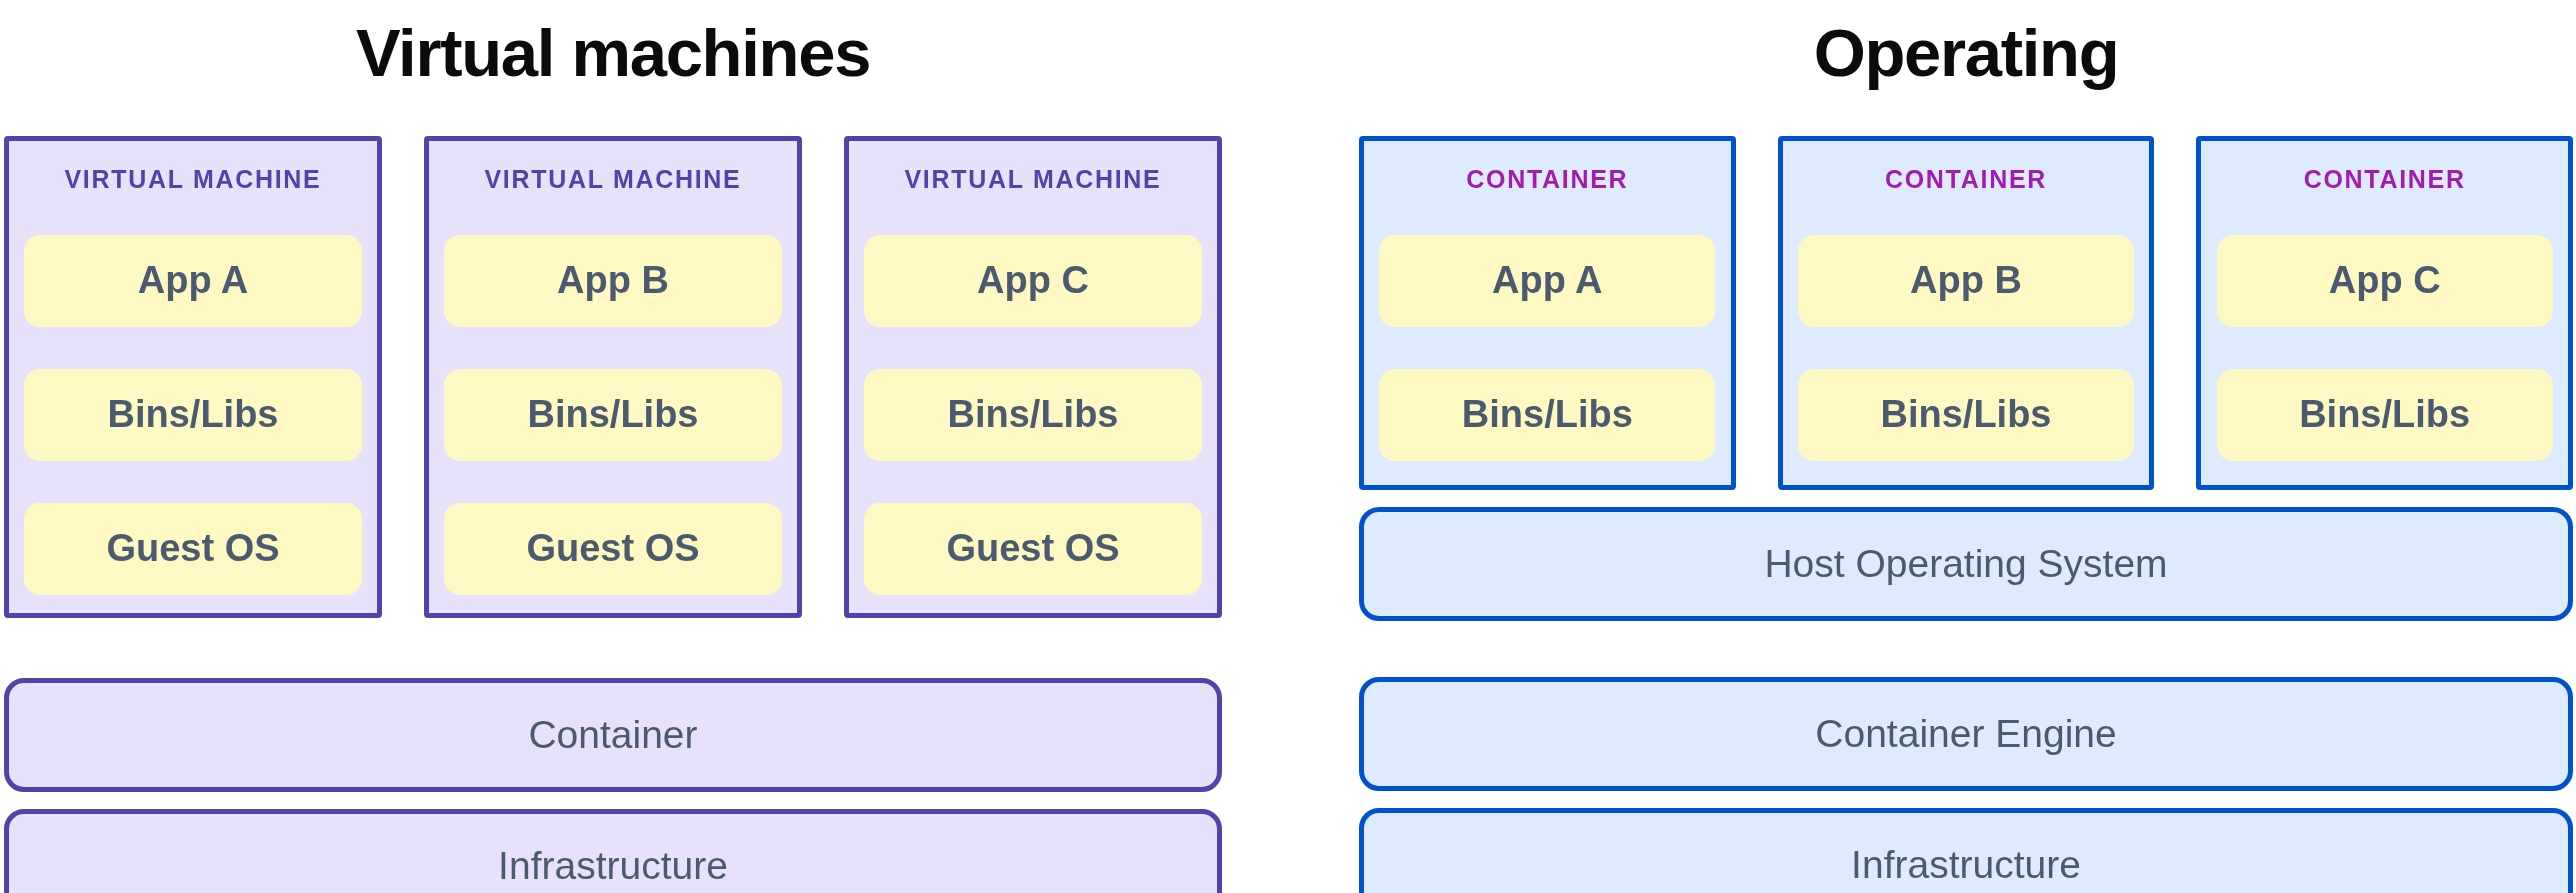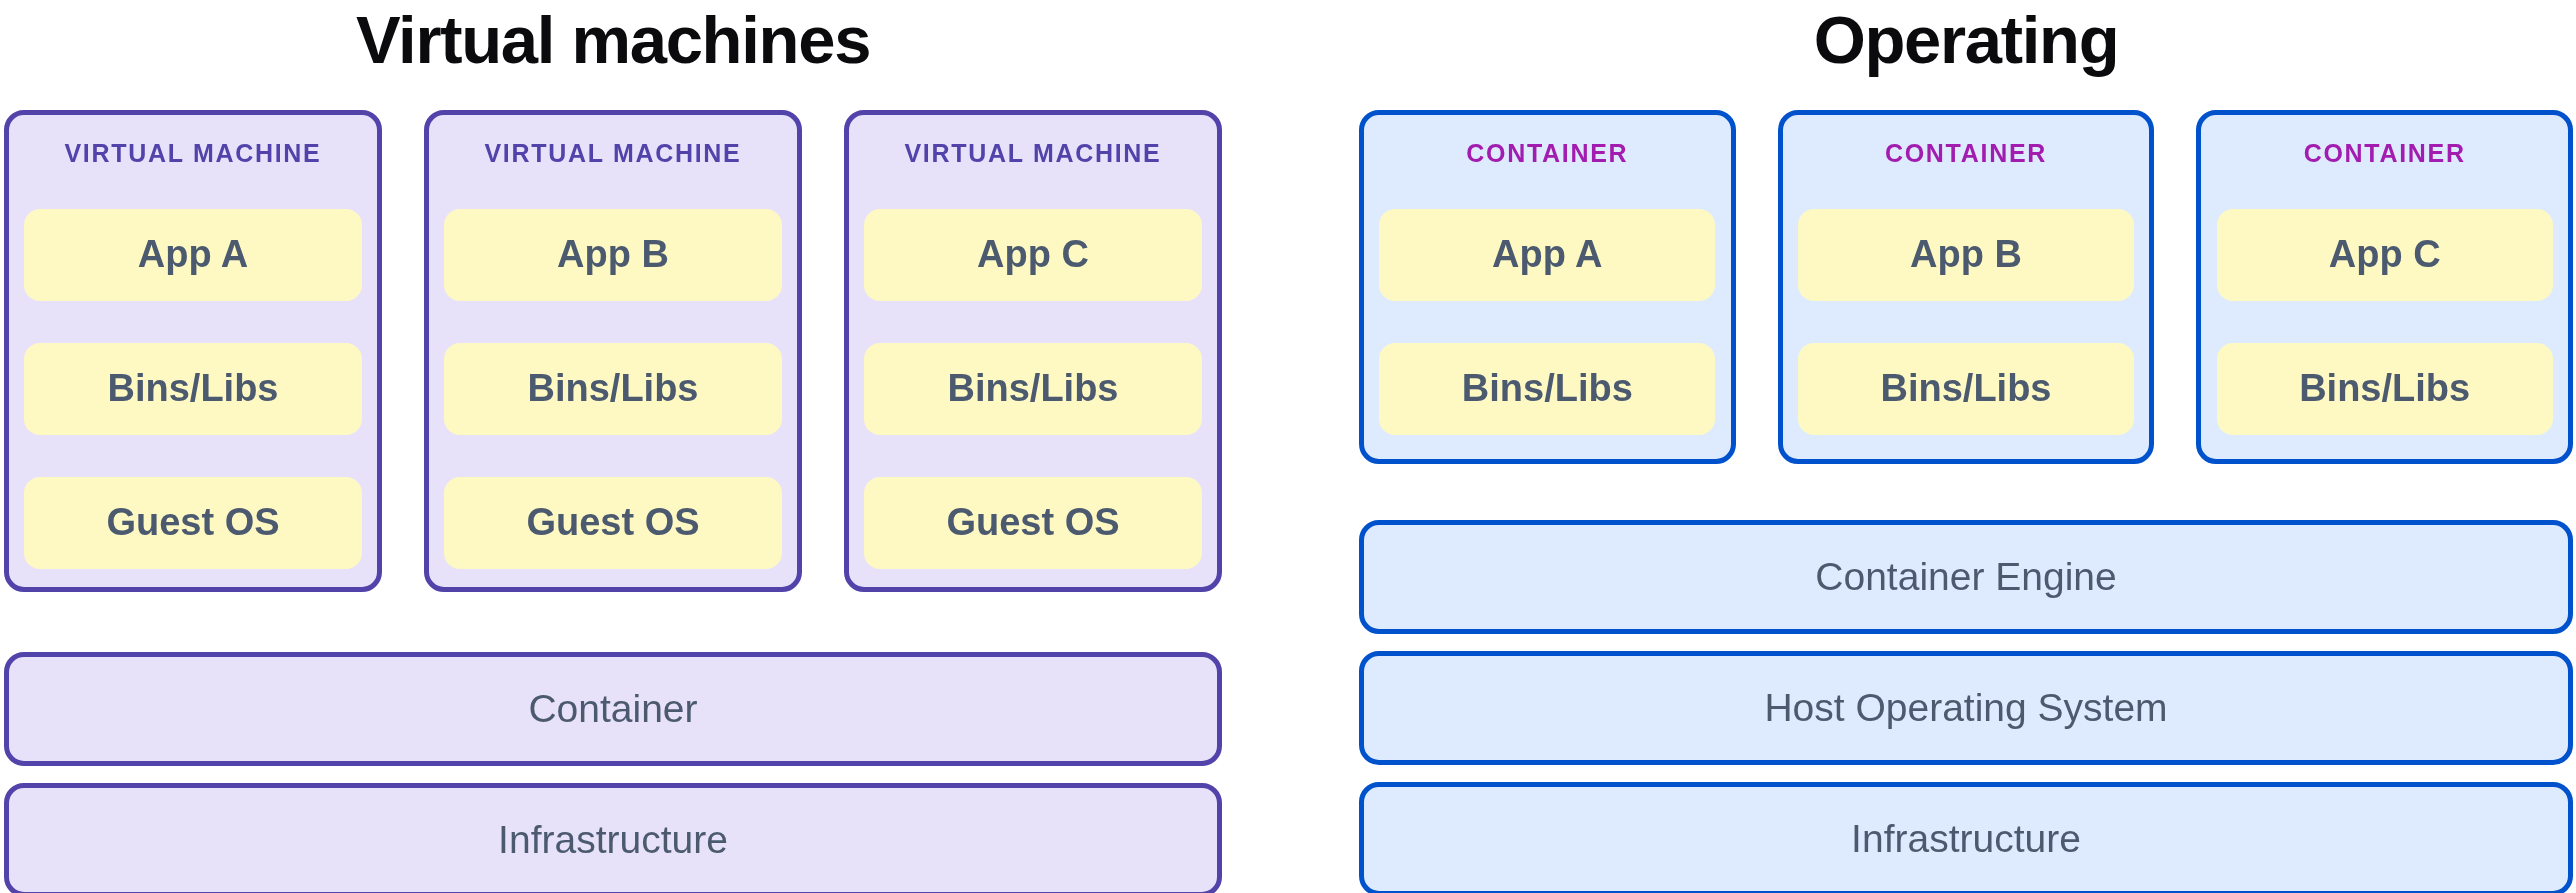--- a/index.html
+++ b/index.html
@@ -9,35 +9,35 @@
     background: #ffffff;
     font-family: "Liberation Sans", sans-serif;
     position: relative;
     overflow: hidden;
   }
   .col { position: absolute; top: 0; }
   .col-left  { left: 4px;    width: 1218px; }
   .col-right { left: 1359px; width: 1214px; }
 
   .diagram-title {
-    margin: 4px;
+    margin: 17px;
     height: 102px;
     font-size: 67px;
     line-height: 71px;
     font-weight: 700;
     letter-spacing: -1.3px;
     text-align: center;
     color: #0b0b0d;
   }
 
   .cards { display: flex; gap: 42px; }
   .card {
     box-sizing: border-box;
     flex: 1;
-    border-radius: 20px;
+    border-radius: 4px;
     padding: 24px 15.4px 0;
   }
   .card-vm { height: 482px; background: #e7e2fa; border: 5.4px solid #5243aa; }
   .card-ct { height: 354px; background: #deebff; border: 5.4px solid #0052cc; }
 
   .card-header {
     margin: 0 0 40px;
     text-align: center;
     font-size: 25px;
     line-height: 29.5px;
@@ -127,23 +127,23 @@
       <div class="row">App B</div>
       <div class="row">Bins/Libs</div>
     </div>
     <div class="card card-ct">
       <div class="card-header">CONTAINER</div>
       <div class="row">App C</div>
       <div class="row">Bins/Libs</div>
     </div>
   </div>
 
+  <div class="bar bar-blue bar-next">
+    <span>Host Operating System</span>
+  </div>
   <div class="bar bar-blue bar-first">
     <span>Container Engine</span>
-  </div>
-  <div class="bar bar-blue bar-next">
-    <span>Host Operating System</span>
   </div>
   <div class="bar bar-blue bar-next">
     <span>Infrastructure</span>
   </div>
 </section>
 
 
 </body></html>

